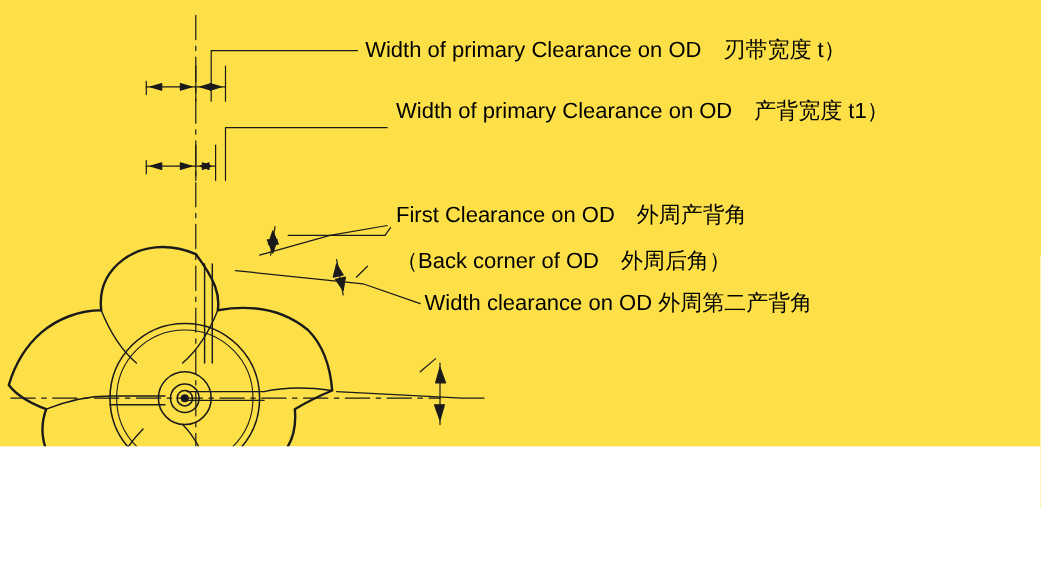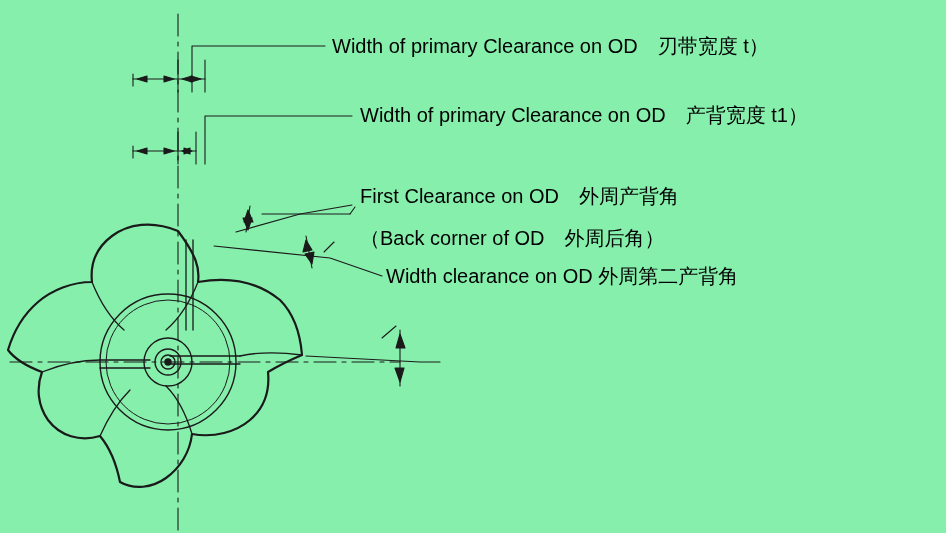--- a/index.html
+++ b/index.html
@@ -3,43 +3,43 @@
 <meta charset="utf-8">
 <style>
   html, body {
     margin: 0;
     padding: 0;
     background: #ffffff;
   }
   #stage {
     position: relative;
     width: 946px;
-    height: 533px;
-    background: #86efac;
+    height: 406px;
+    background: #fde047;
     overflow: hidden;
     font-family: "Liberation Sans", sans-serif;
   }
   #drawing {
     position: absolute;
     left: 0;
     top: 0;
     width: 946px;
     height: 533px;
   }
   .label {
     position: absolute;
     color: #000000;
     font-family: "Liberation Sans", sans-serif;
     font-size: 20px;
     line-height: 28px;
     white-space: nowrap;
     letter-spacing: 0px;
   }
   .label.l1 { left: 332px; top: 32px; }
-  .label.l2 { left: 360px; top: 101px; }
+  .label.l2 { left: 360px; top: 87px; }
   .label.l3 { left: 374px; top: 138px; }
   .label.l4 { left: 360px; top: 182px; }
   .label.l5 { left: 360px; top: 224px; }
   .label.l6 { left: 386px; top: 262px; }
   .label.l7 { left: 400px; top: 294px; }
   .label.l8 { left: 446px; top: 352px; }
 </style>
 </head>
 <body>
 

